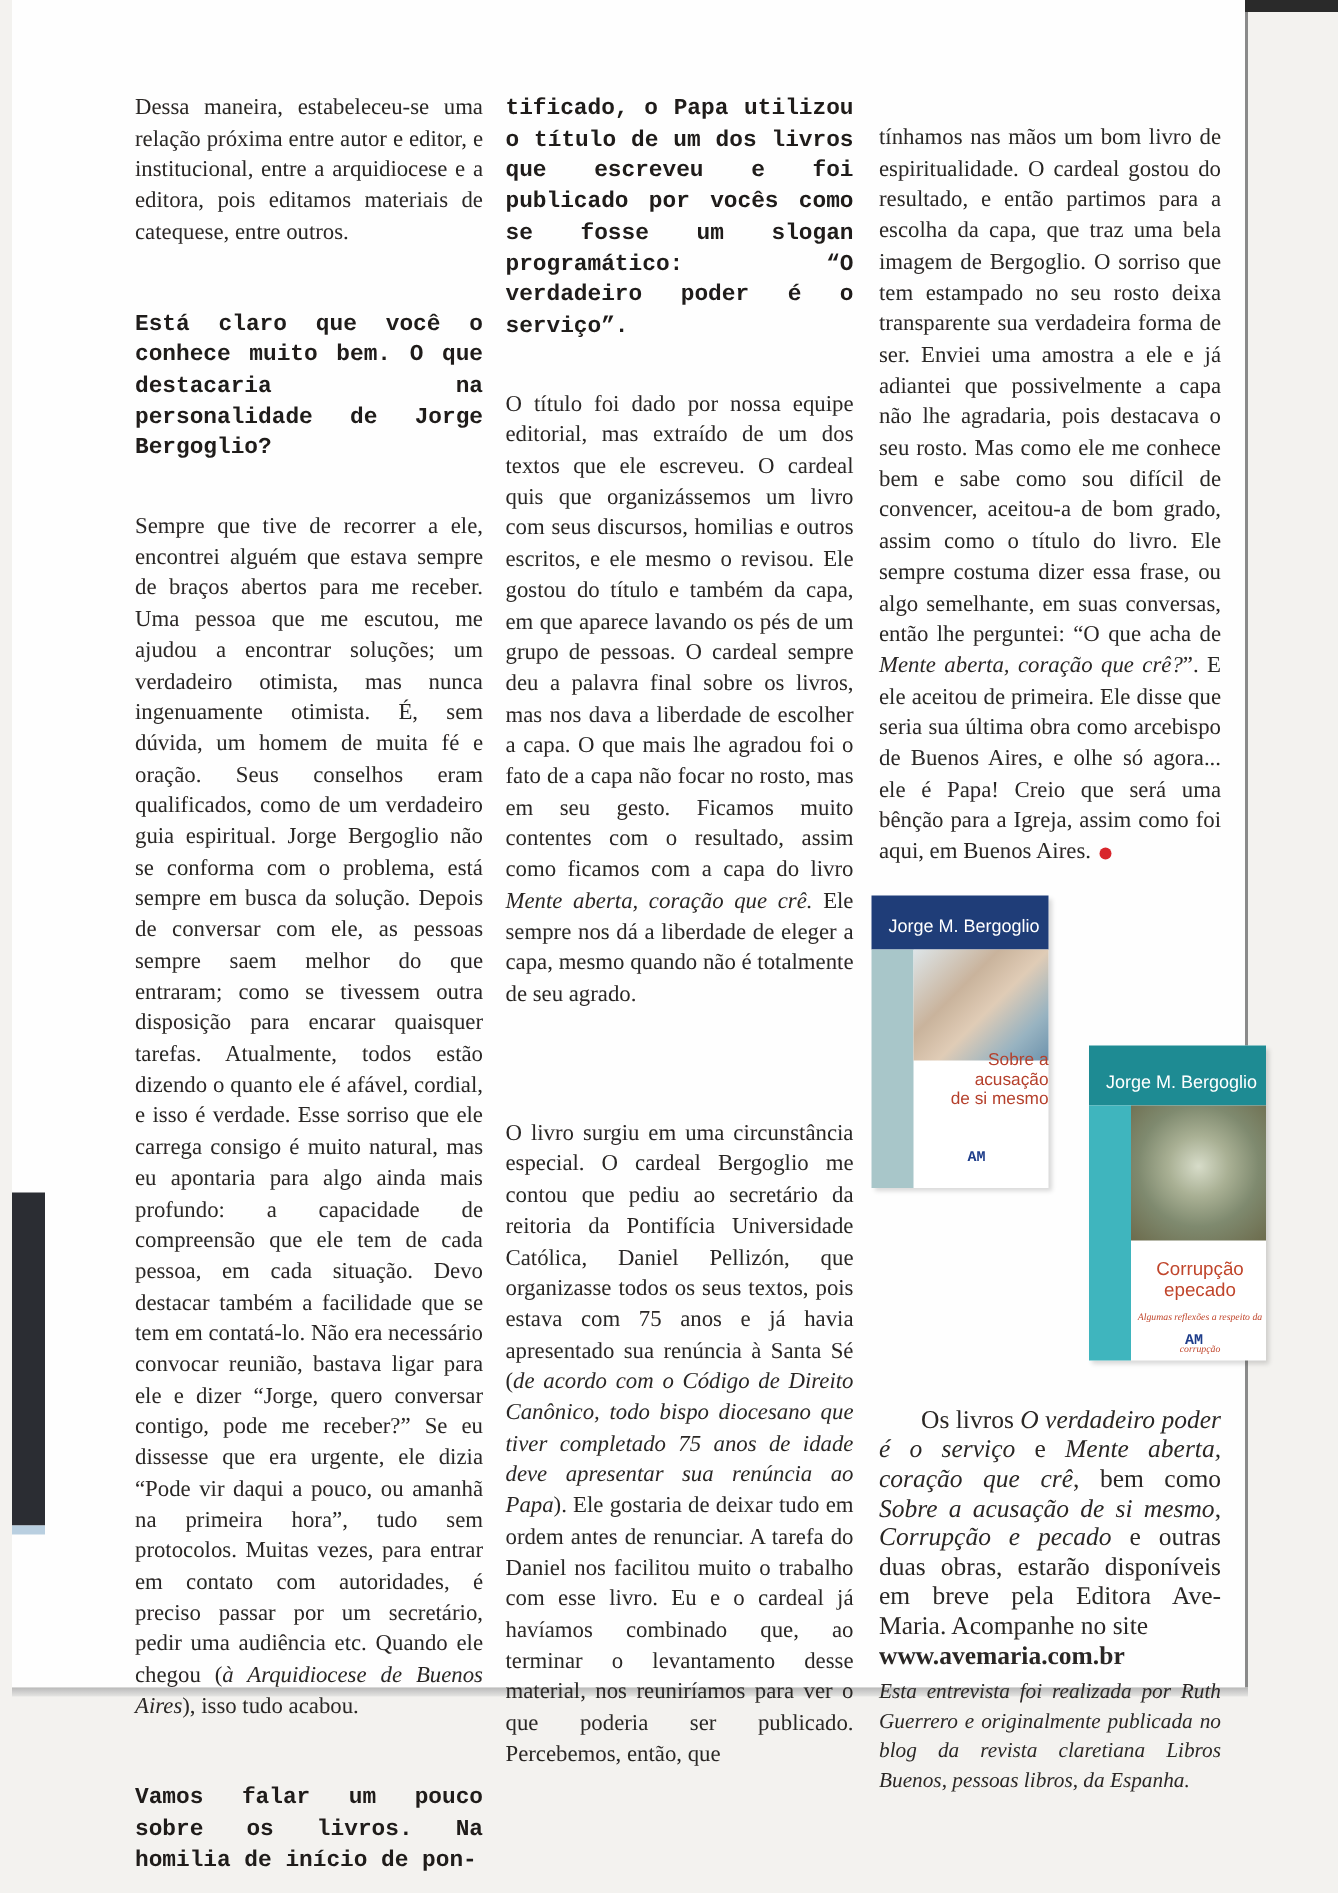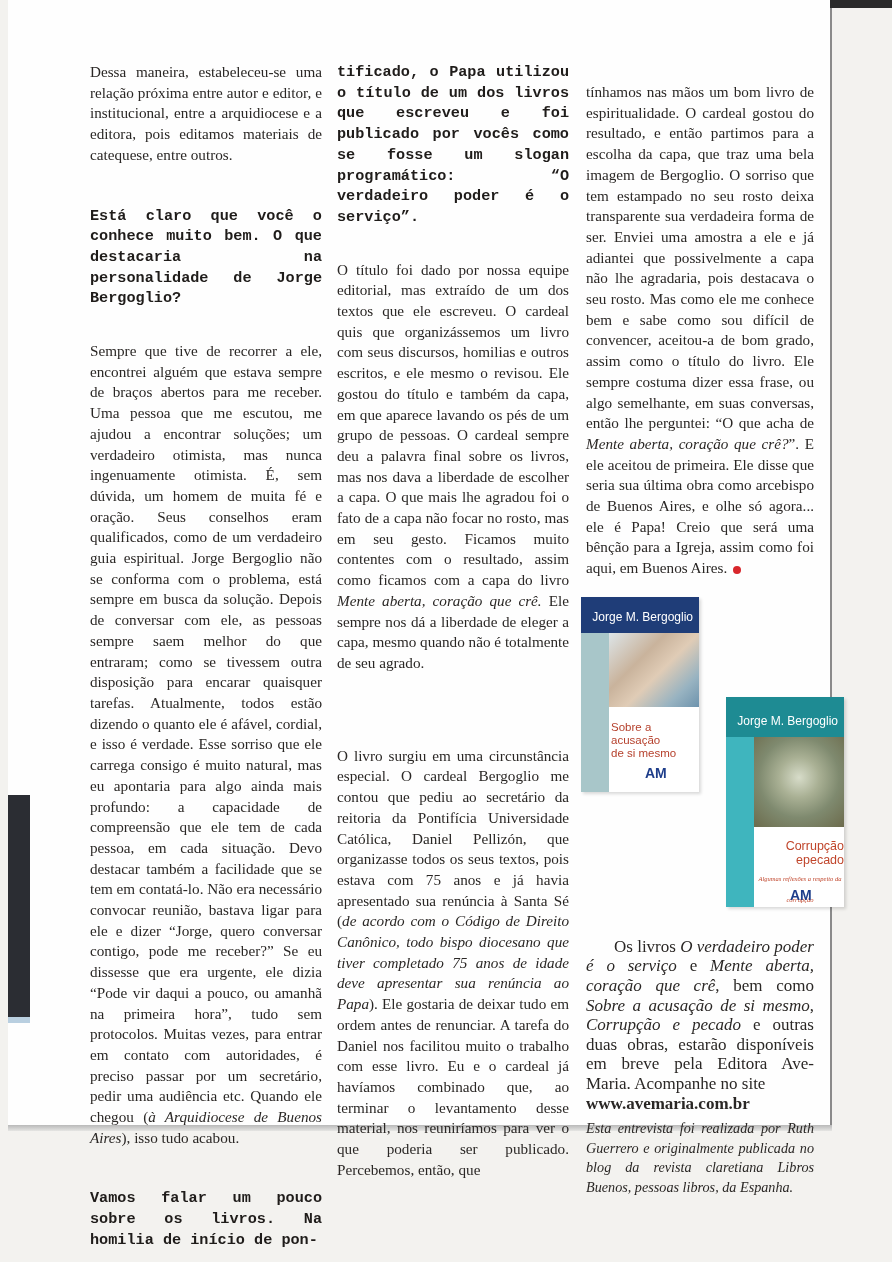--- a/index.html
+++ b/index.html
@@ -18,28 +18,28 @@
   .gap { height:40px; }
   .gap-s { height:32px; }
   i, .it { font-style:italic; }
   .bullet { display:inline-block; width:8px; height:8px; border-radius:50%; background:#d8262c; margin-left:6px; vertical-align:middle; }
   .books { position:relative; height:312px; margin:18px 0 28px 0; }
   .book { position:absolute; box-shadow:2px 2px 3px rgba(0,0,0,0.15); }
   .book1 { left:-5px; top:0; width:118px; height:195px; background:#fff; }
   .book1 .band { height:36px; background:#1f3d78; color:#fff; font-family:"Liberation Sans","DejaVu Sans",sans-serif; font-size:12px; text-align:right; padding:10px 6px 0 0; box-sizing:border-box; }
   .book1 .side { position:absolute; left:0; top:36px; width:28px; height:159px; background:#a8c6c9; }
   .book1 .photo { position:absolute; left:28px; top:36px; width:90px; height:74px; background:linear-gradient(135deg,#dde5e8 0%,#c9b39c 35%,#e0ccb6 55%,#98b3c1 80%,#6d93ad 100%); }
-  .book1 .title { position:absolute; left:30px; top:124px; width:88px; font-family:"Liberation Sans","DejaVu Sans",sans-serif; font-size:11.5px; line-height:13px; text-align:left; color:#b5402c; }
+  .book1 .title { position:absolute; left:30px; top:104px; width:88px; font-family:"Liberation Sans","DejaVu Sans",sans-serif; font-size:11.5px; line-height:13px; text-align:right; color:#b5402c; }
   .book2 { left:140px; top:100px; width:118px; height:210px; background:#fff; }
   .book2 .band { height:40px; background:#1e8b93; color:#fff; font-family:"Liberation Sans","DejaVu Sans",sans-serif; font-size:12px; text-align:right; padding:14px 6px 0 0; box-sizing:border-box; }
   .book2 .side { position:absolute; left:0; top:40px; width:28px; height:170px; background:#3fb5be; }
   .book2 .photo { position:absolute; left:28px; top:40px; width:90px; height:90px; background:radial-gradient(circle at 50% 45%, #d7dcc9 0%, #a9b094 30%, #7f8a6f 60%, #6c6b4c 100%); }
-  .book2 .title { position:absolute; left:30px; top:142px; width:88px; font-family:"Liberation Sans","DejaVu Sans",sans-serif; font-size:12.5px; line-height:14px; text-align:right; color:#c0452b; }
+  .book2 .title { position:absolute; left:30px; top:142px; width:88px; font-family:"Liberation Sans","DejaVu Sans",sans-serif; font-size:12.5px; line-height:14px; text-align:center; color:#c0452b; }
   .book2 .subtitle { position:absolute; left:30px; top:172px; width:88px; font-size:6.5px; text-align:center; color:#c0452b; font-style:italic; }
-  .logo { position:absolute; left:64px; width:16px; height:10px; font-family:Liberation Sans, sans-serif; font-size:14px; font-weight:bold; color:#1e3d8a; }
+  .logo { position:absolute; left:64px; width:16px; height:10px; font-family:Liberation Mono, monospace; font-size:10px; font-weight:bold; color:#1e3d8a; }
   .book1 .logo { top:166px; }
   .book2 .logo { top:188px; }
   .caption { font-size:17px; line-height:19.6px; }
   .caption .indent { display:inline-block; width:28px; }
   .url { font-weight:bold; }
   .credit { margin-top:6px; font-style:italic; font-size:14.2px; line-height:19.6px; }
 </style>
 </head>
 <body>
 

